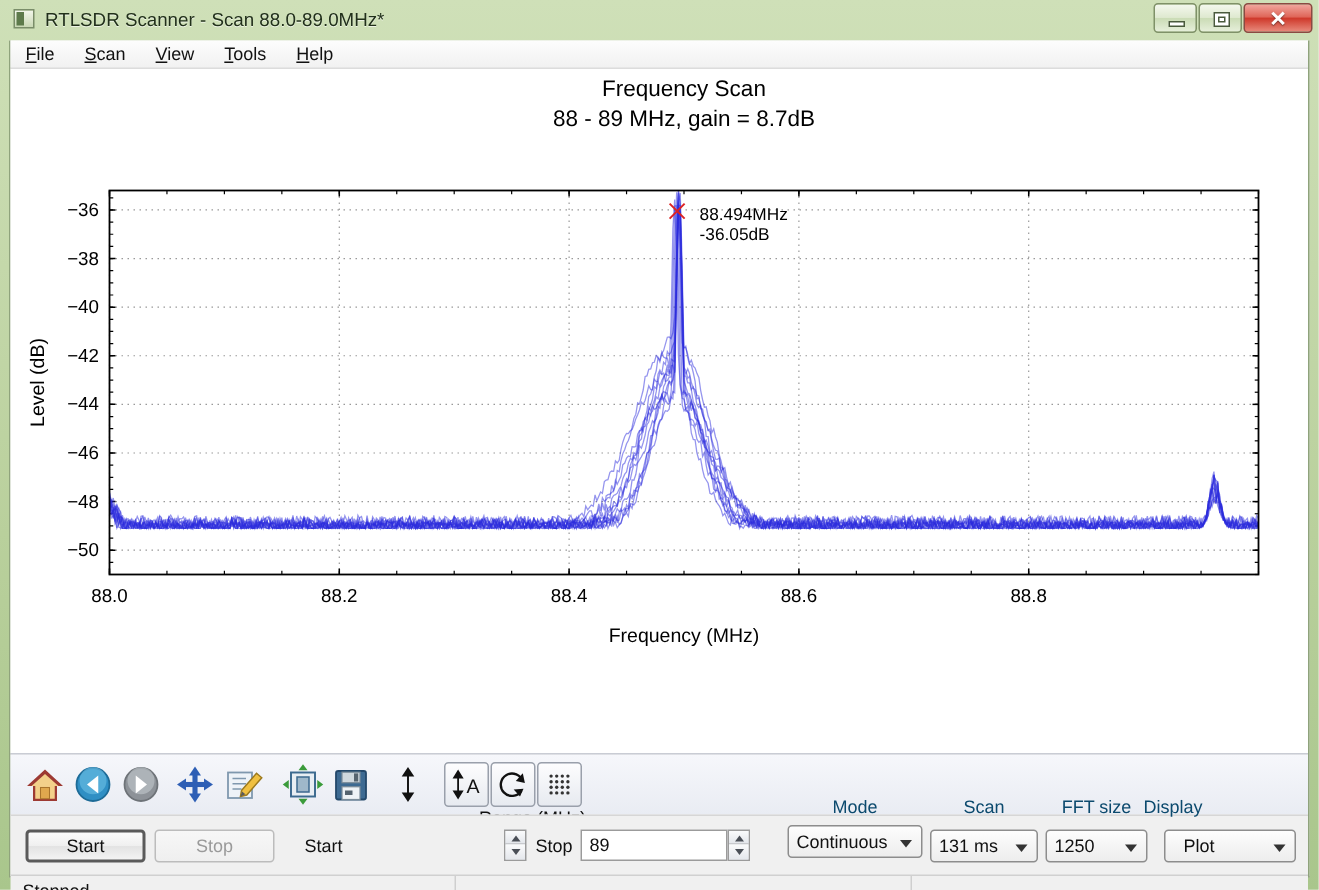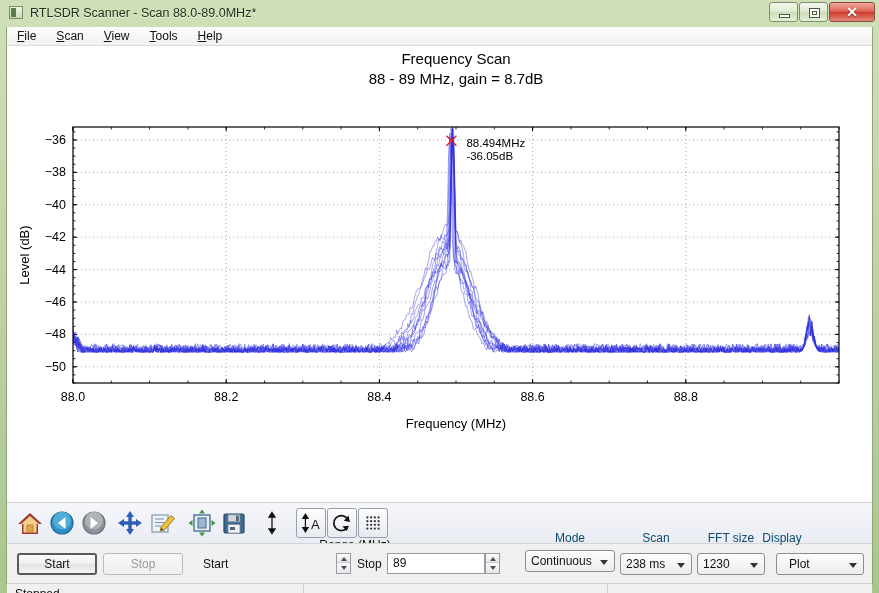--- a/index.html
+++ b/index.html
@@ -513,24 +513,24 @@
       <div class="field" style="left:380px;top:9px;width:98px;">89</div>
       <div class="spin" style="left:478px;top:9px;">
           <i class="up"></i>
           <i class="dn"></i>
         </div>
 
       <div class="grouplbl" style="left:518px;top:-13px;width:90px;">Mode</div>
       <div class="combo" style="left:518px;top:6px;width:90px;"><span>Continuous</span><span class="arw"></span></div>
 
       <div class="grouplbl" style="left:613px;top:-13px;width:72px;">Scan</div>
-      <div class="combo" style="left:613px;top:9px;width:72px;"><span>238 ms</span><span class="arw"></span></div>
+      <div class="combo" style="left:613px;top:9px;width:72px;"><span>131 ms</span><span class="arw"></span></div>
 
       <div class="grouplbl" style="left:690px;top:-13px;width:68px;">FFT size</div>
-      <div class="combo" style="left:690px;top:9px;width:68px;"><span>1230</span><span class="arw"></span></div>
+      <div class="combo" style="left:690px;top:9px;width:68px;"><span>1250</span><span class="arw"></span></div>
 
       <div class="grouplbl" style="left:731px;top:-13px;width:88px;">Display</div>
       <div class="combo" style="left:769px;top:9px;width:88px;padding-left:12px;"><span>Plot</span><span class="arw"></span></div>
     </div>
 
     <div class="statusbar">
       <div class="status-text">Stopped</div>
       <div class="seg" style="left:296px;"></div>
       <div class="seg" style="left:600px;"></div>
     </div>

